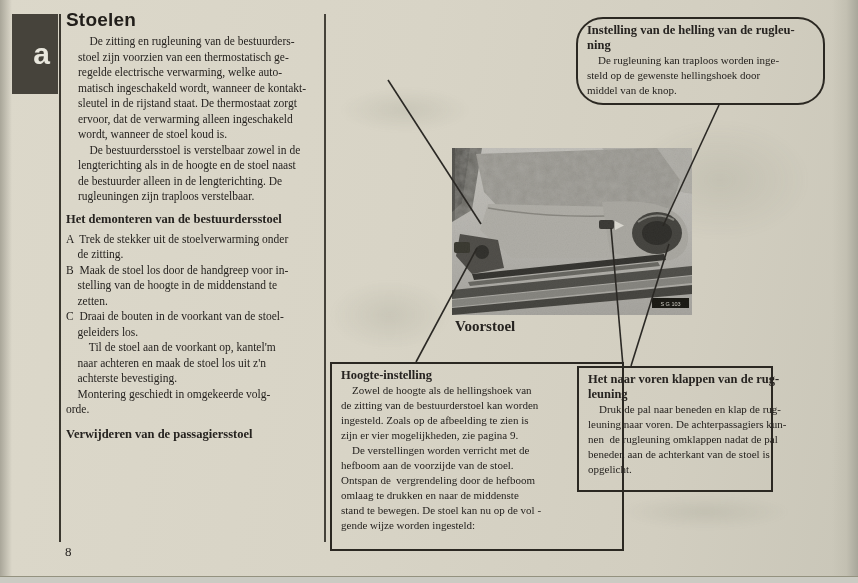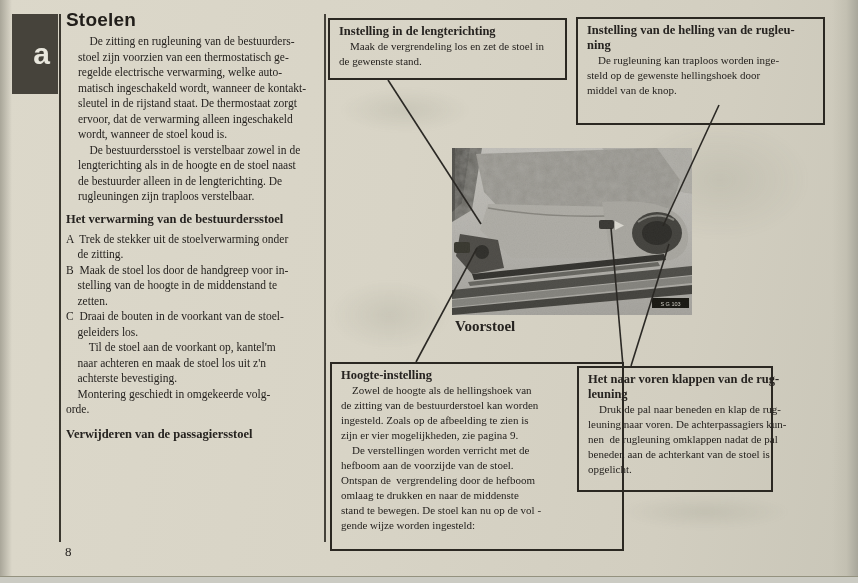--- a/index.html
+++ b/index.html
@@ -21,21 +21,21 @@
   .col{position:absolute;left:66px;top:34px;width:256px;font-size:11.5px;line-height:15.5px;}
   .col .body{margin:0 0 6px 12px;}
   .col h2{font-size:12.5px;line-height:16px;font-weight:bold;margin:0 0 5px 0;}
   .col .sec{margin:4px 0 8px 0;}
   .pagenum{position:absolute;left:65px;top:544px;font-size:13px;}
   
   .callout{position:absolute;border:2px solid #2b2822;box-sizing:border-box;padding:4px 9px 4px 9px;background:transparent;}
   .callout h3{margin:0;font-size:12.5px;line-height:15px;font-weight:bold;white-space:pre;}
   .callout .cbody{font-size:11px;line-height:15px;white-space:pre;}
   #box1{left:328px;top:18px;width:239px;height:62px;}
-  #box2{left:576px;top:17px;width:249px;height:108px;}
+  #box2{left:576px;top:17px;width:249px;height:88px;border-radius:27px;}
   #box3{left:330px;top:362px;width:294px;height:189px;}
   #box4{left:577px;top:366px;width:196px;height:126px;}
   
   .photo{position:absolute;left:452px;top:148px;width:240px;height:167px;z-index:1;}
   .caption{position:absolute;left:455px;top:318px;font-size:15px;font-weight:bold;}
   
   .connectors{position:absolute;left:0;top:0;z-index:2;pointer-events:none;}
   
   .ghost{position:absolute;z-index:0;pointer-events:none;border-radius:40%;
          background:radial-gradient(ellipse at center, rgba(115,120,103,0.14), rgba(115,120,103,0) 70%);
@@ -71,41 +71,36 @@
 stoel zijn voorzien van een thermostatisch ge-
 regelde electrische verwarming, welke auto-
 matisch ingeschakeld wordt, wanneer de kontakt-
 sleutel in de rijstand staat. De thermostaat zorgt
 ervoor, dat de verwarming alleen ingeschakeld
 wordt, wanneer de stoel koud is.
     De bestuurdersstoel is verstelbaar zowel in de
 lengterichting als in de hoogte en de stoel naast
 de bestuurder alleen in de lengterichting. De
 rugleuningen zijn traploos verstelbaar.</div>
-    <h2>Het verwarming van de bestuurdersstoel</h2>
+    <h2>Het demonteren van de bestuurdersstoel</h2>
     <div class="sec pre">A  Trek de stekker uit de stoelverwarming onder
     de zitting.
 B  Maak de stoel los door de handgreep voor in-
     stelling van de hoogte in de middenstand te
     zetten.
 C  Draai de bouten in de voorkant van de stoel-
     geleiders los.
         Til de stoel aan de voorkant op, kantel'm
     naar achteren en maak de stoel los uit z'n
     achterste bevestiging.
     Montering geschiedt in omgekeerde volg-
 orde.</div>
     <h2>Verwijderen van de passagiersstoel</h2>
   </div>
 
-  <div class="callout" id="box1">
-    <h3>Instelling in de lengterichting</h3>
-    <div class="cbody">    Maak de vergrendeling los en zet de stoel in
-de gewenste stand.</div>
-  </div>
   <div class="callout" id="box2">
     <h3>Instelling van de helling van de rugleu-
 ning</h3>
     <div class="cbody">    De rugleuning kan traploos worden inge-
 steld op de gewenste hellingshoek door
 middel van de knop.</div>
   </div>
   <div class="callout" id="box3">
     <h3>Hoogte-instelling</h3>
     <div class="cbody">    Zowel de hoogte als de hellingshoek van

